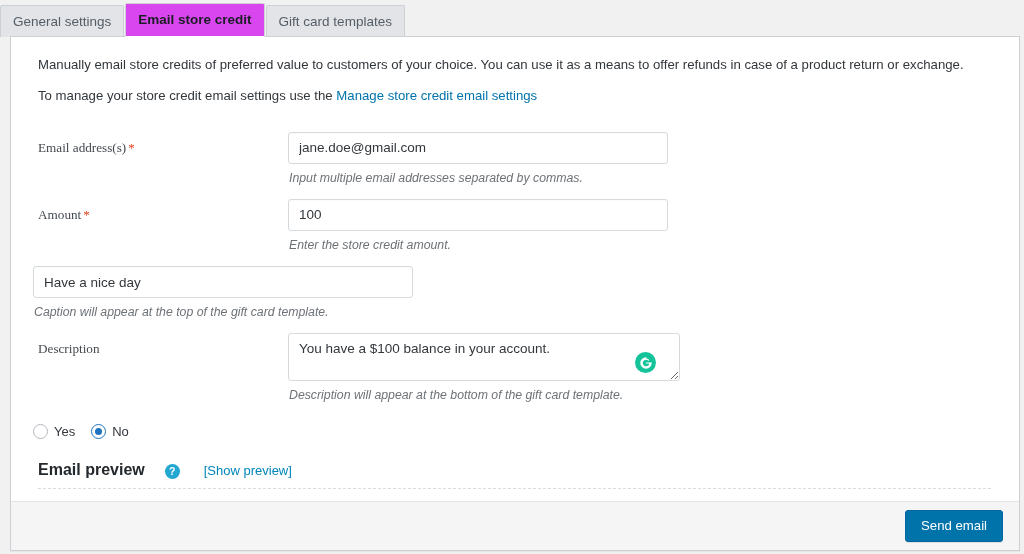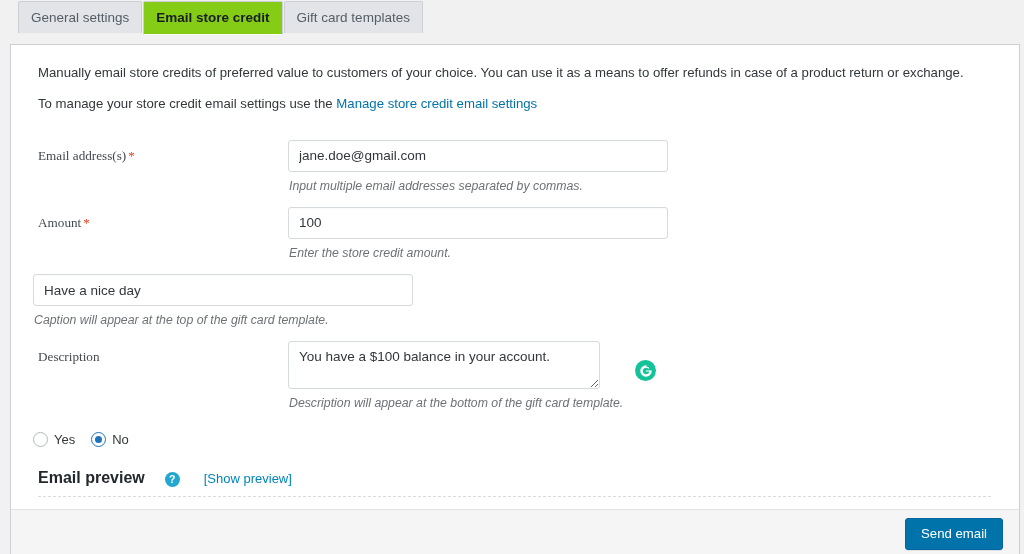--- a/index.html
+++ b/index.html
@@ -9,45 +9,46 @@
     width: 1024px;
     height: 554px;
     background: #f1f1f1;
     font-family: "Liberation Sans", sans-serif;
     -webkit-font-smoothing: antialiased;
   }
 
   
   .tabbar {
     position: relative;
-    height: 44px;
+    height: 36px;
     background: #f1f1f1;
-    padding-left: 18px;
-    display: flex;
+    padding-left: 0;
+    display: flex;
+    align-items: flex-end;
   }
   .tab {
     font-size: 13.5px;
     line-height: 1;
     color: #555d66;
     background: #e2e4e7;
     border: 1px solid #ccd0d4;
     border-bottom: none;
     padding: 9px 12px 9px 12px;
     margin-right: 1px;
     height: 32px;
     display: flex;
     align-items: center;
     cursor: pointer;
     position: relative;
     top: 1px;
     border-radius: 2px 2px 0 0;
     user-select: none;
   }
   .tab.active {
-    background: #84cc16;
+    background: #d946ef;
     color: #191e23;
     font-weight: bold;
     border-color: #ccd0d4;
     border-bottom: 1px solid #ffffff;
     height: 34px;
     z-index: 3;
   }
 
   
   .panel {
@@ -112,21 +113,21 @@
     background: #fff;
     box-shadow: 0 1px 1px rgba(0,0,0,.02) inset;
     outline: none;
   }
 
   .ta-wrap {
     position: relative;
     width: 380px;
   }
   textarea.ta {
-    width: 312px;
+    width: 392px;
     height: 48px;
     padding: 7px 10px;
     font-size: 13.5px;
     color: #32373c;
     font-family: "Liberation Sans", sans-serif;
     border: 1px solid #d5dade;
     border-radius: 3px;
     background: #fff;
     resize: vertical;
     outline: none;

